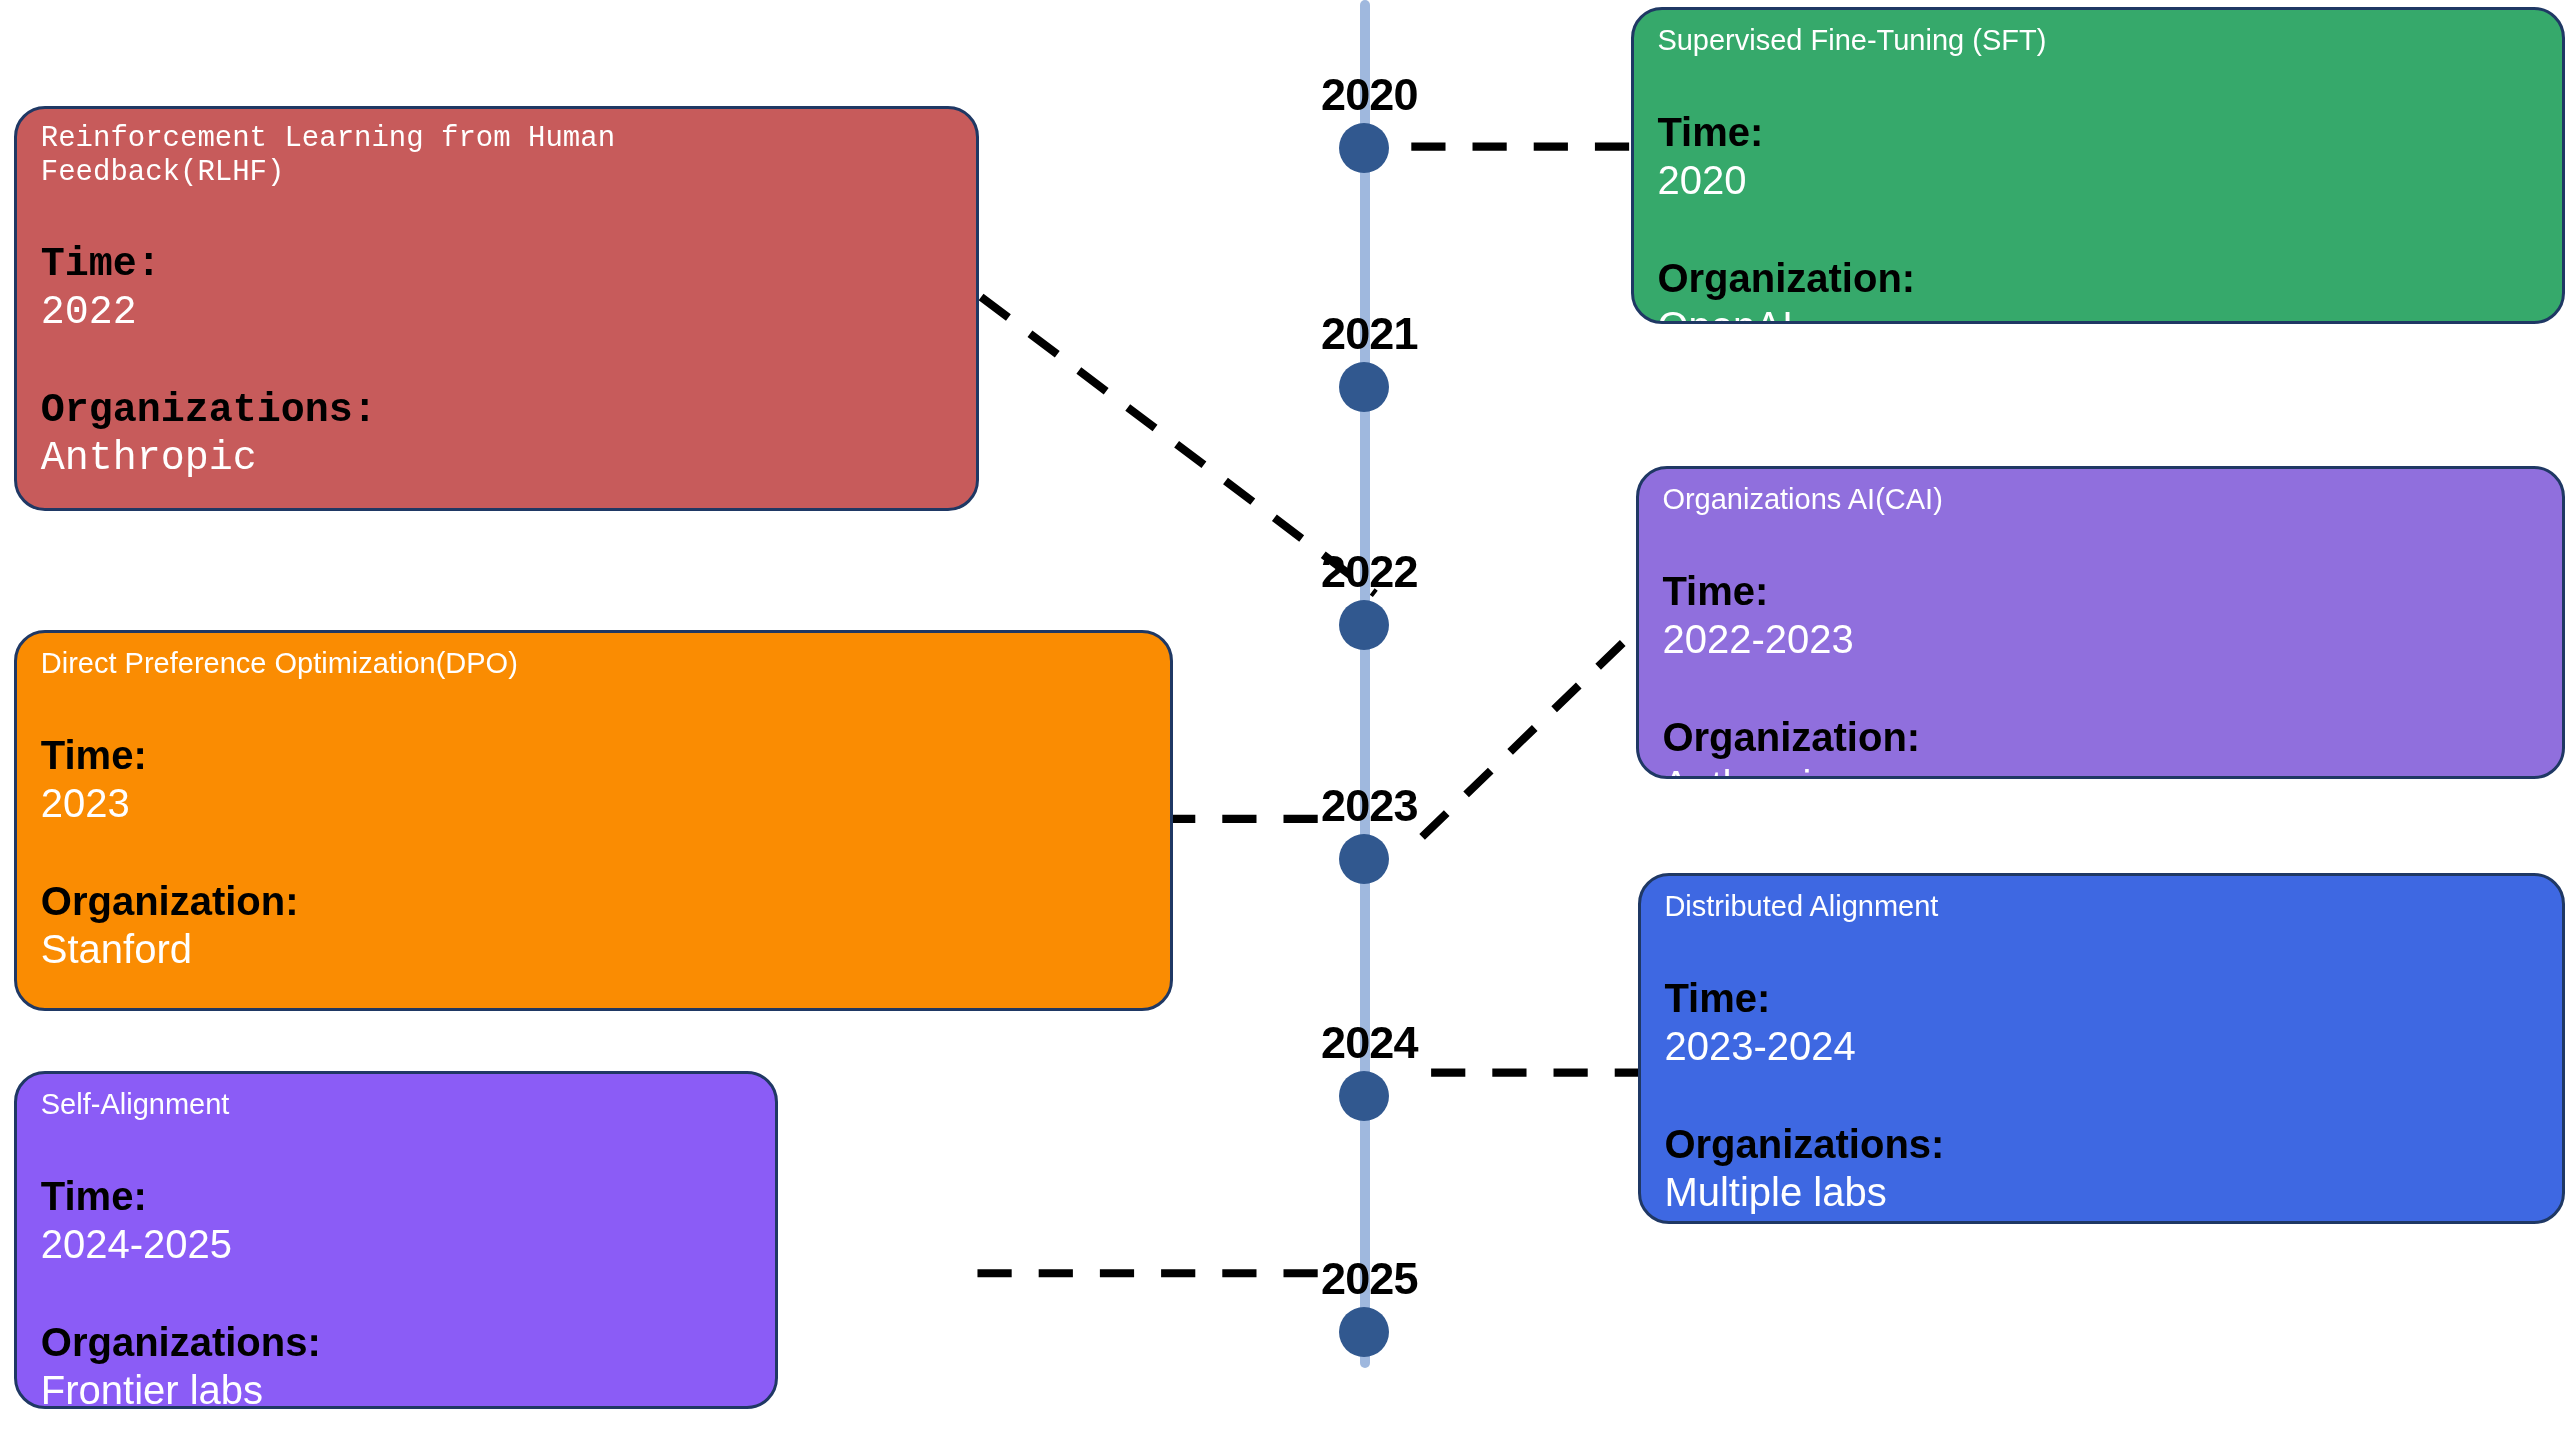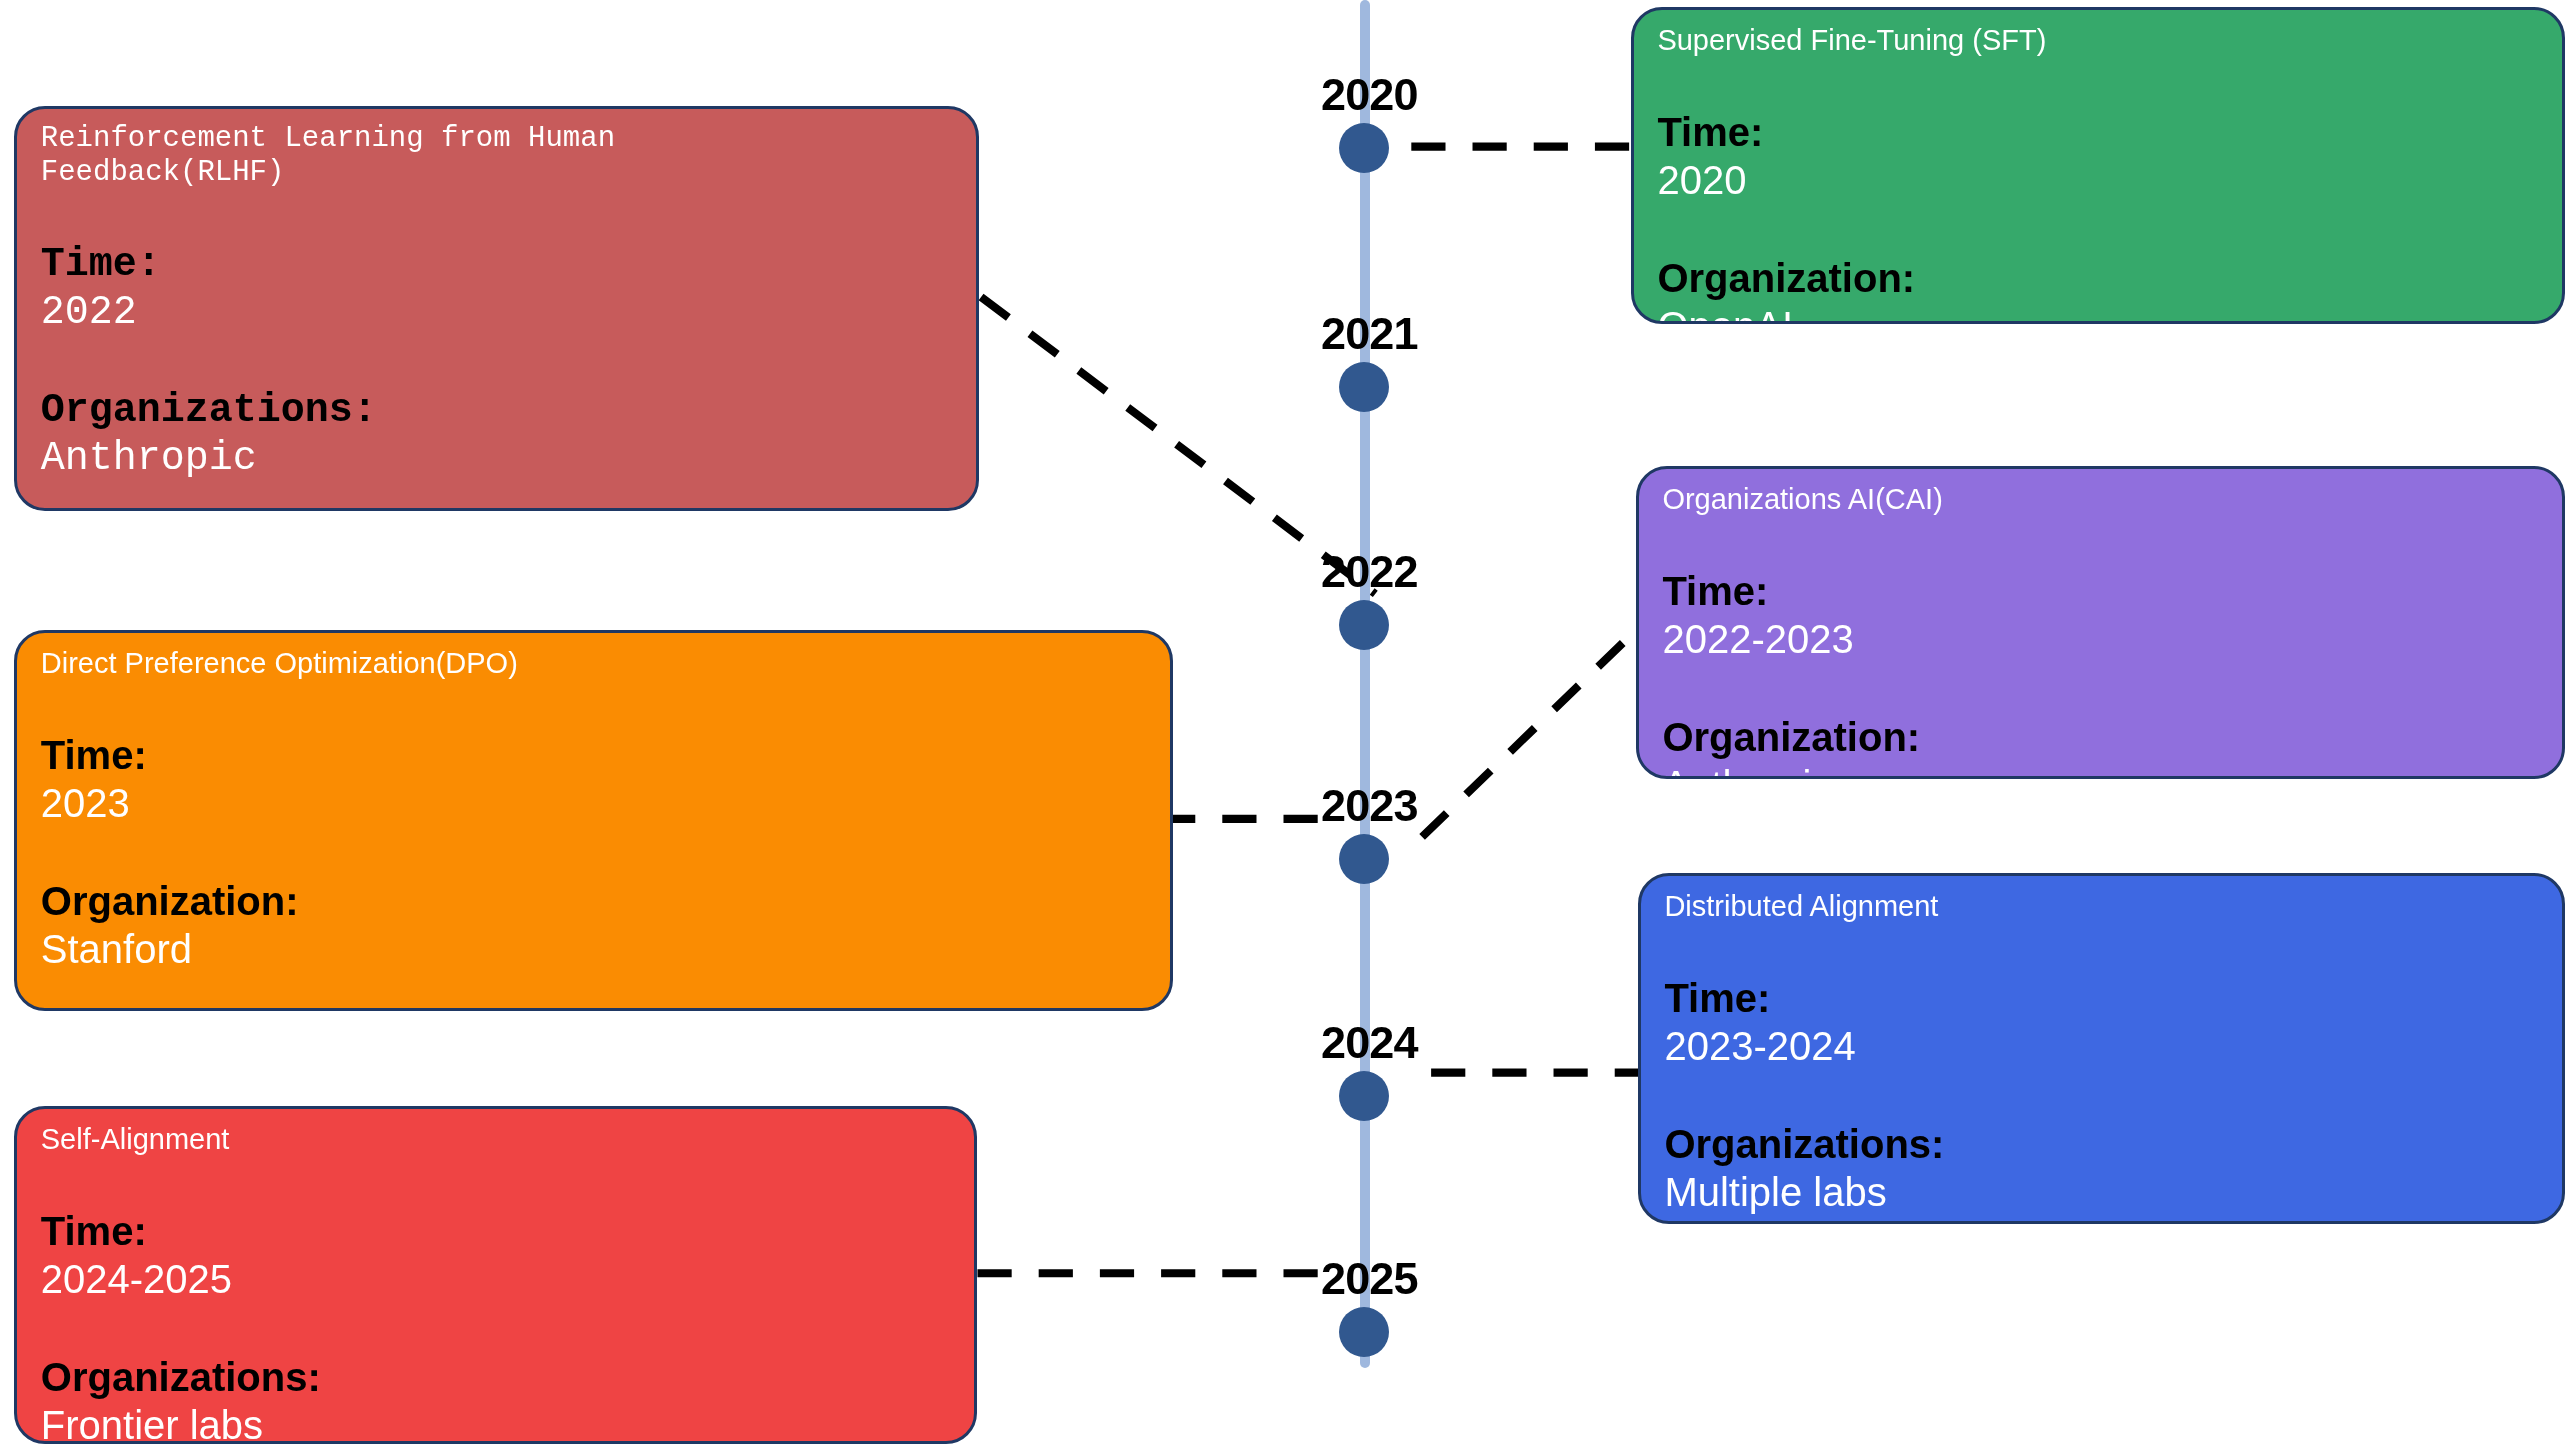--- a/index.html
+++ b/index.html
@@ -174,21 +174,21 @@
       <span class="lbl">Time:</span>
       <span class="val">2023-2024</span>
     </div>
     <div class="c-row">
       <span class="lbl">Organizations:</span>
       <span class="val"> Multiple labs</span>
     </div>
 
   </div>
 
-  <div class="card" style="left:14.4px; top:1106px; width:963px; height:338px; background:#ef4444;">
+  <div class="card" style="left:14.4px; top:1071px; width:764px; height:338px; background:#8b5cf6;">
     <div class="c-title">Self-Alignment</div>
     <div class="c-row">
       <span class="lbl">Time:</span>
       <span class="val">2024-2025</span>
     </div>
     <div class="c-row">
       <span class="lbl">Organizations:</span>
       <span class="val">Frontier labs</span>
     </div>
 

